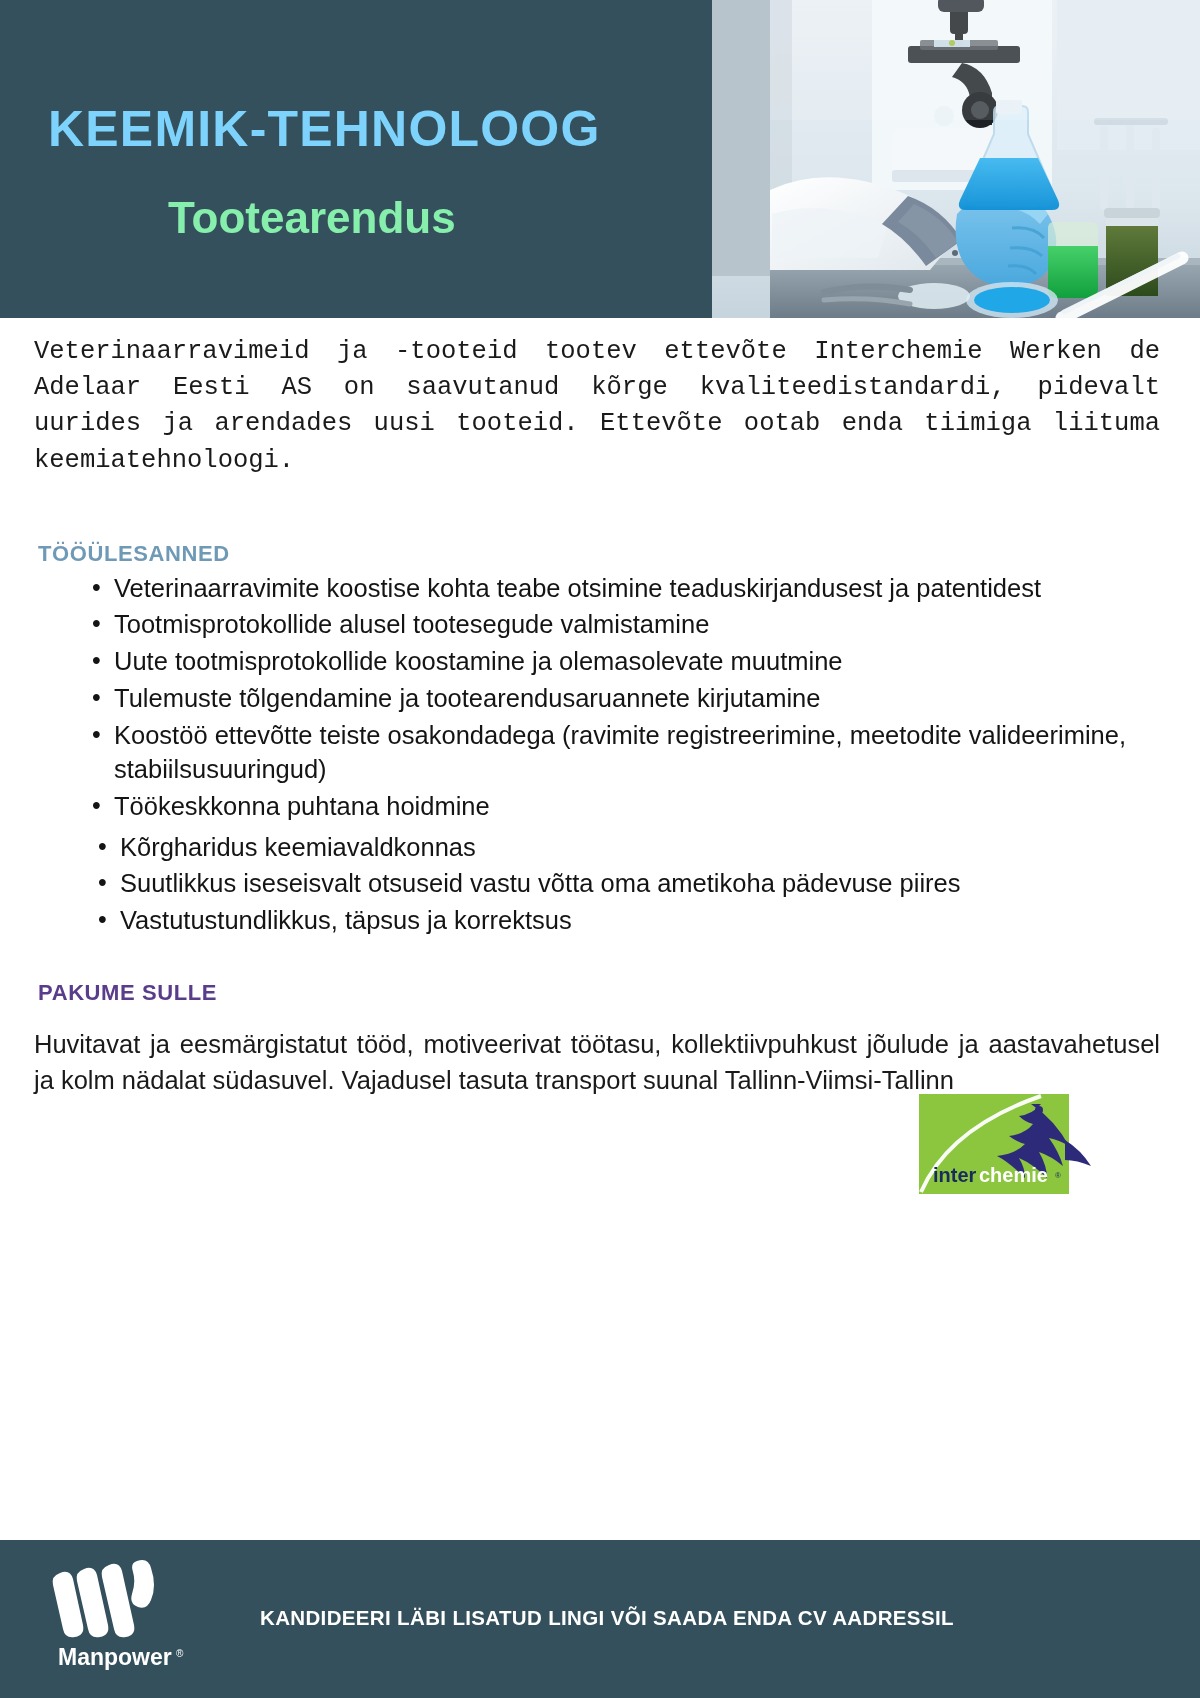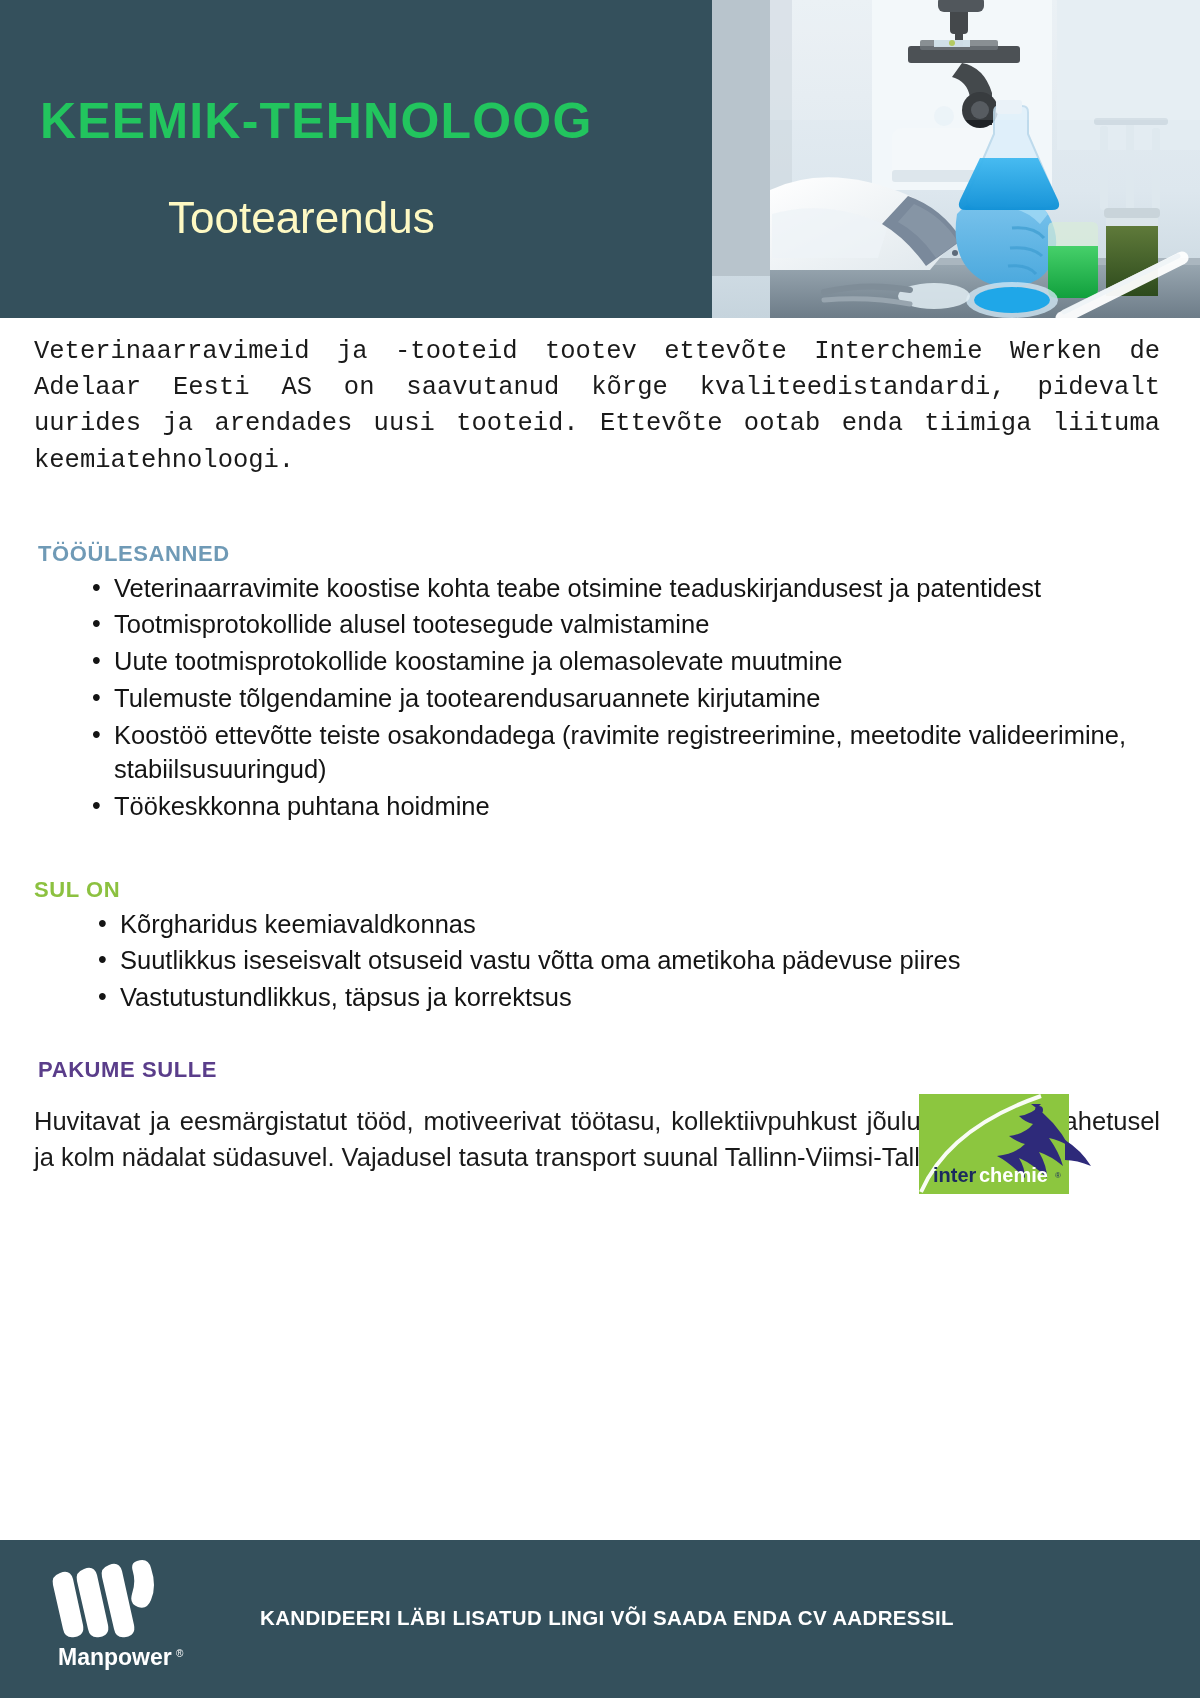--- a/index.html
+++ b/index.html
@@ -33,36 +33,36 @@
     top: 0;
     width: 712px;
     height: 318px;
     padding: 0;
     box-sizing: border-box;
   }
   .job-title {
     position: absolute;
     left: 40px;
     top: 96px;
-    margin: 0;
-    color: #22c55e;
+    margin: 8px;
+    color: #7dd3fc;
     font-size: 50px;
     font-weight: bold;
     letter-spacing: 1.2px;
     line-height: 1;
     white-space: nowrap;
   }
   .job-subtitle {
     position: absolute;
     left: 168px;
     top: 196px;
     margin: 0;
-    color: #fef9c3;
+    color: #86efac;
     font-size: 44px;
-    font-weight: normal;
+    font-weight: bold;
     line-height: 1;
     white-space: nowrap;
   }
 
   
   .header-photo {
     position: absolute;
     right: 0;
     top: 0;
     width: 488px;
@@ -327,21 +327,20 @@
     <h3 class="section-heading heading-tooulesanned">TÖÖÜLESANNED</h3>
     <ul class="bullets">
       <li>Veterinaarravimite koostise kohta teabe otsimine teaduskirjandusest ja patentidest</li>
       <li>Tootmisprotokollide alusel tootesegude valmistamine</li>
       <li>Uute tootmisprotokollide koostamine ja olemasolevate muutmine</li>
       <li>Tulemuste tõlgendamine ja tootearendusaruannete kirjutamine</li>
       <li>Koostöö ettevõtte teiste osakondadega (ravimite registreerimine, meetodite valideerimine, stabiilsusuuringud)</li>
       <li>Töökeskkonna puhtana hoidmine</li>
     </ul>
 
-    <h3 class="section-heading heading-sulon">SUL ON</h3>
     <ul class="bullets indent-2">
       <li>Kõrgharidus keemiavaldkonnas</li>
       <li>Suutlikkus iseseisvalt otsuseid vastu võtta oma ametikoha pädevuse piires</li>
       <li>Vastutustundlikkus, täpsus ja korrektsus</li>
     </ul>
 
     <h3 class="section-heading heading-pakume">PAKUME SULLE</h3>
     <p class="closing">Huvitavat ja eesmärgistatut tööd, motiveerivat töötasu, kollektiivpuhkust jõulude ja aastavahetusel ja kolm nädalat südasuvel. Vajadusel tasuta transport suunal Tallinn-Viimsi-Tallinn</p>
   </div>
 

